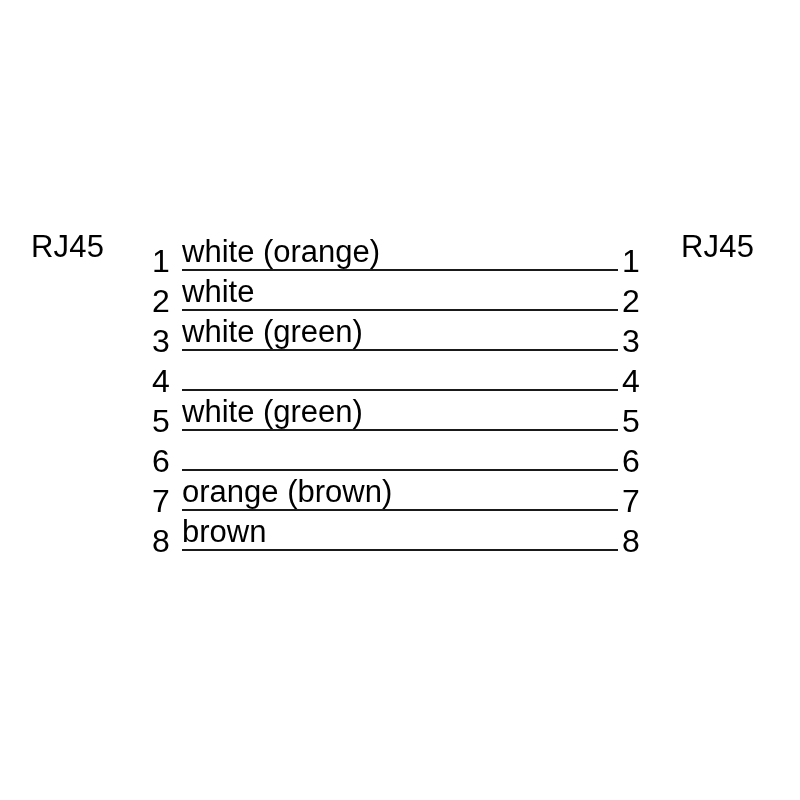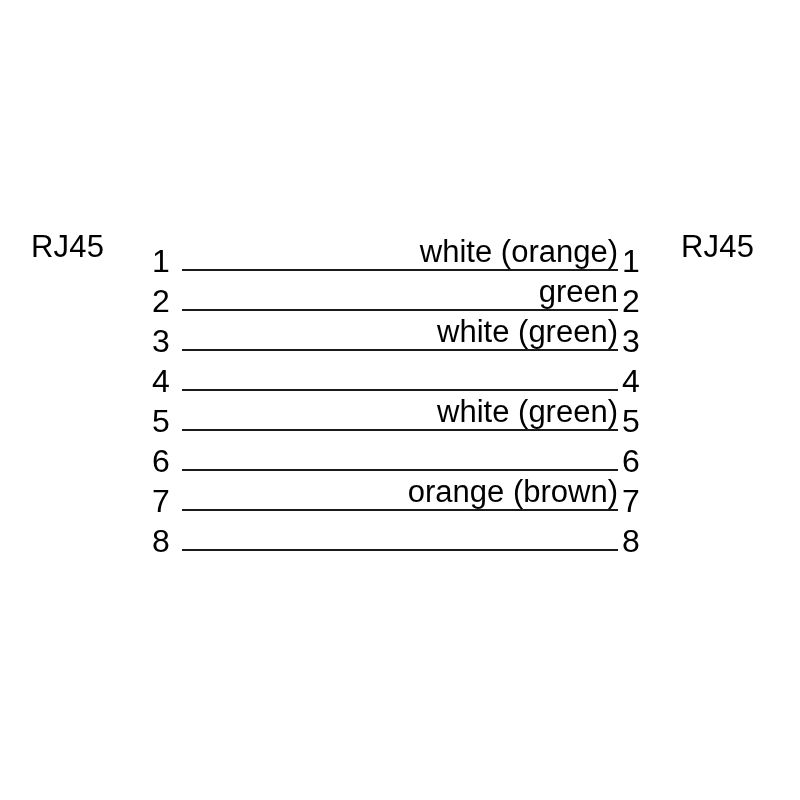--- a/index.html
+++ b/index.html
@@ -64,21 +64,21 @@
     width: 436px;
     height: 0;
     border-top: 2px solid #1a1a1a;
   }
 
   .wire-label {
     position: absolute;
     left: 37px;
     top: -9px;
     width: 436px;
-    text-align: right;
+    text-align: left;
     font-size: 31px;
     line-height: 1;
     color: #000000;
     white-space: nowrap;
   }
 </style>
 </head>
 <body>
 
 <div id="diagram-root">
@@ -89,21 +89,21 @@
 
   <div class="pin-row" style="top:245px;">
     <div class="pin-number left-pin">1</div>
     <div class="wire-label">white (orange)</div>
     <div class="wire-line"></div>
     <div class="pin-number right-pin">1</div>
   </div>
 
   <div class="pin-row" style="top:285px;">
     <div class="pin-number left-pin">2</div>
-    <div class="wire-label">green</div>
+    <div class="wire-label">white</div>
     <div class="wire-line"></div>
     <div class="pin-number right-pin">2</div>
   </div>
 
   <div class="pin-row" style="top:325px;">
     <div class="pin-number left-pin">3</div>
     <div class="wire-label">white (green)</div>
     <div class="wire-line"></div>
     <div class="pin-number right-pin">3</div>
   </div>
@@ -129,17 +129,18 @@
 
   <div class="pin-row" style="top:485px;">
     <div class="pin-number left-pin">7</div>
     <div class="wire-label">orange (brown)</div>
     <div class="wire-line"></div>
     <div class="pin-number right-pin">7</div>
   </div>
 
   <div class="pin-row" style="top:525px;">
     <div class="pin-number left-pin">8</div>
+    <div class="wire-label">brown</div>
     <div class="wire-line"></div>
     <div class="pin-number right-pin">8</div>
   </div>
 
 </div>
 
 </body></html>

